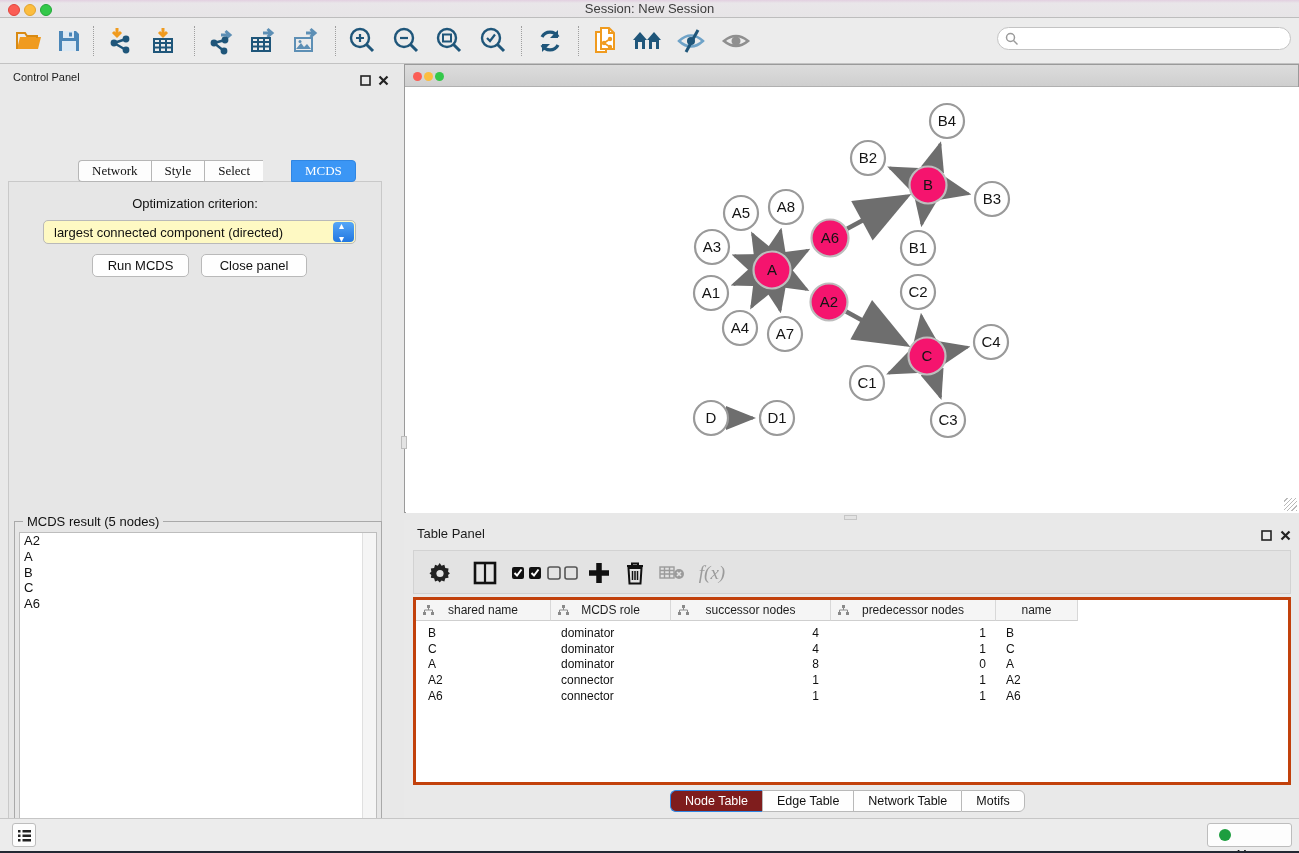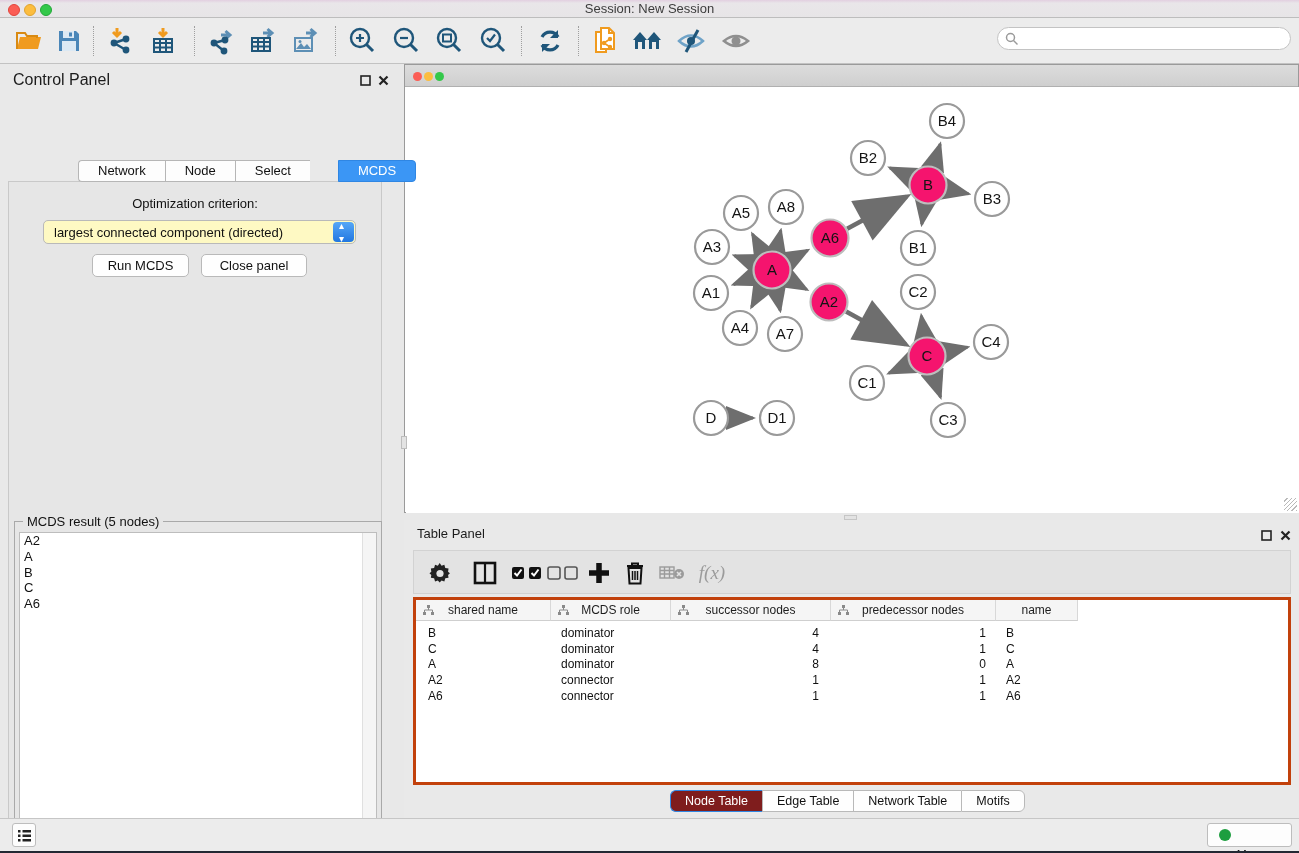--- a/index.html
+++ b/index.html
@@ -26,27 +26,27 @@
   .tb-sep { position:absolute; top:8px; width:0; height:30px; border-left:1px dotted #9f9f9f; }
   .searchbox { position:absolute; left:997px; top:9px; width:294px; height:23px;
     background:#fff; border:1px solid #c3c3c3; border-radius:12px; }
   .searchbox input { position:absolute; left:26px; top:2px; width:255px; height:17px;
     border:none; outline:none; font-size:12px; background:transparent; }
   .searchbox svg { position:absolute; left:7px; top:4px; }
 
   
   .cpanel { position:absolute; left:0; top:64px; width:390px; height:754px; background:#e9e9e9; }
   .panel-head { position:absolute; left:0; top:0; width:100%; height:28px; }
-  .panel-title { position:absolute; left:13px; top:7px; font-size:16px; color:#1c1c1c; }
+  .panel-title { position:absolute; left:13px; top:7px; font-size:11px; color:#1c1c1c; }
   .wicon { position:absolute; top:8px; width:12px; height:12px; cursor:pointer; }
   .cp-card { position:absolute; left:8px; top:117px; width:374px; height:687px;
     background:#e6e6e6; border:1px solid #c9c9c9; }
   .cp-tabs { position:absolute; left:78px; top:96px; display:flex; z-index:2; }
-  .cp-tab { height:22px; line-height:20px; padding:0 19px; font-size:13px; color:#111;
-    background:#fdfdfd; border:1px solid #b6b6b6; border-right:none; cursor:pointer; }
+  .cp-tab { height:22px; line-height:20px; padding:0 13px; font-size:13px; color:#111;
+    background:#fdfdfd; border:1px solid #b6b6b6; border-right:none; cursor:pointer;font-family:Liberation Serif, serif; }
   .cp-tab:first-child { border-radius:4px 0 0 4px; }
   .cp-tab:last-child  { border-radius:0 4px 4px 0; border-right:1px solid #b6b6b6; }
   .cp-tab.active { background:#3b96f5; border-color:#2f86e3; color:#fff;margin-left:28px; }
   .opt-label { position:absolute; left:0; width:390px; top:132px; text-align:center;
     font-size:13px; color:#111; }
   .dropdown { position:absolute; left:43px; top:156px; width:313px; height:24px;
     background:#fef9c3; border:1px solid #b9b9b9; border-radius:5px; cursor:pointer; }
   .dropdown .val { position:absolute; left:10px; top:4px; font-size:13px; color:#111; }
   .dropdown .step { position:absolute; right:1px; top:1px; width:21px; height:20px;
     border-radius:4px; background:linear-gradient(#56a7f7,#2277e0); color:#fff; }
@@ -280,21 +280,21 @@
       </span>
       <span class="wicon" style="left:378px">
         <svg width="11" height="11" viewBox="0 0 11 11">
             <path d="M1.5 1.5 L9.5 9.5 M9.5 1.5 L1.5 9.5" stroke="#222" stroke-width="2.2"></path>
           </svg>
       </span>
     </div>
     <div class="cp-card"></div>
     <div class="cp-tabs" id="cp-tabs">
         <div class="cp-tab">Network</div>
-        <div class="cp-tab">Node</div>
+        <div class="cp-tab">Style</div>
         <div class="cp-tab">Select</div>
         <div class="cp-tab active">MCDS</div>
       </div>
     <div class="opt-label">Optimization criterion:</div>
     <div class="dropdown">
       <span class="val">largest connected component (directed)</span>
       <span class="step"></span>
     </div>
     <button class="cp-btn" style="left:92px; width:97px">Run MCDS</button>
     <button class="cp-btn" style="left:201px; width:106px">Close panel</button>

